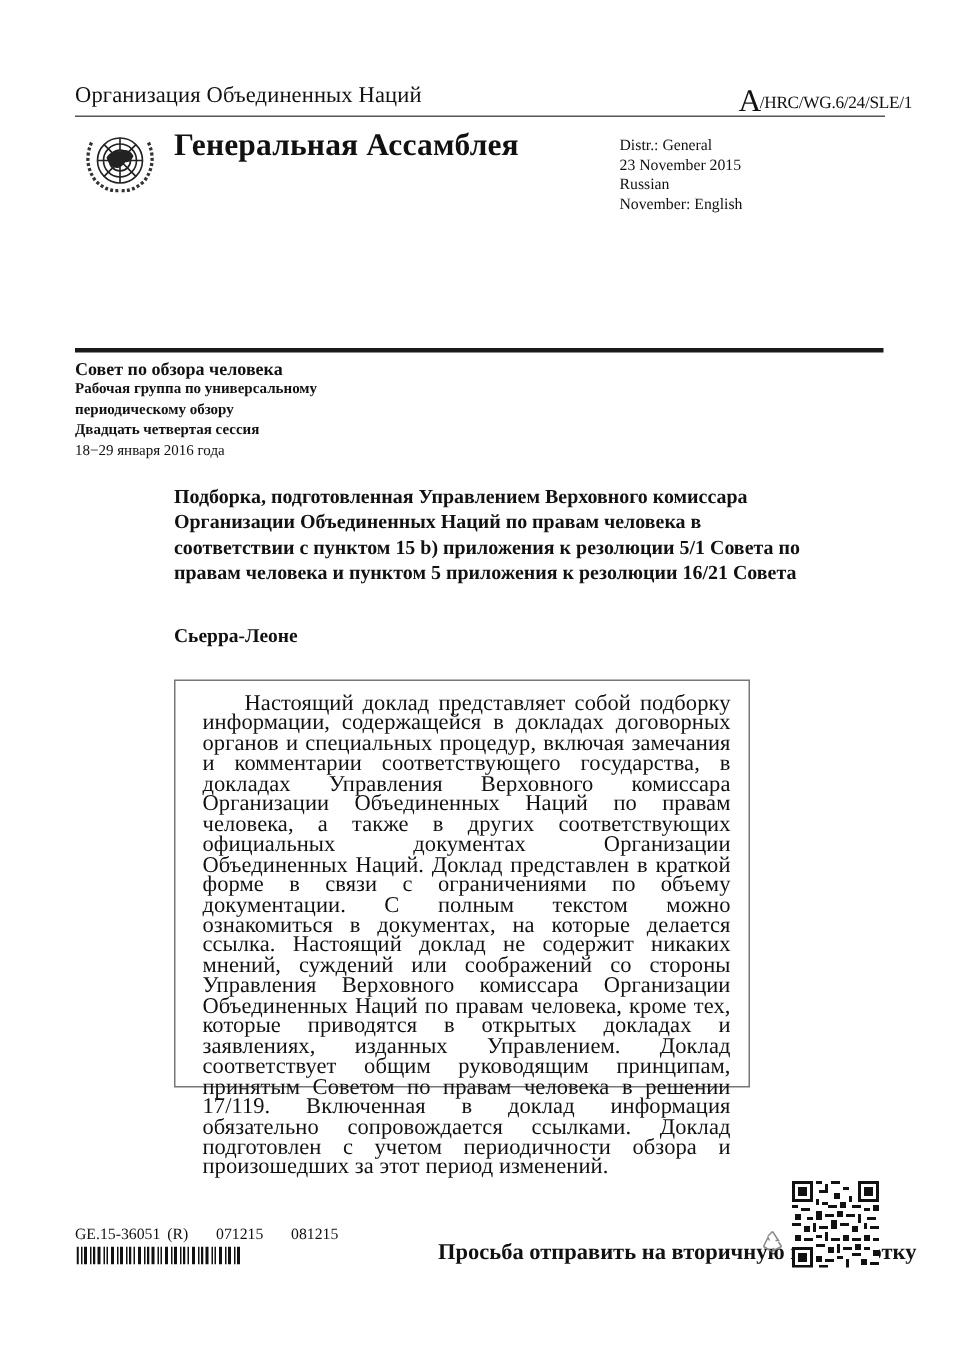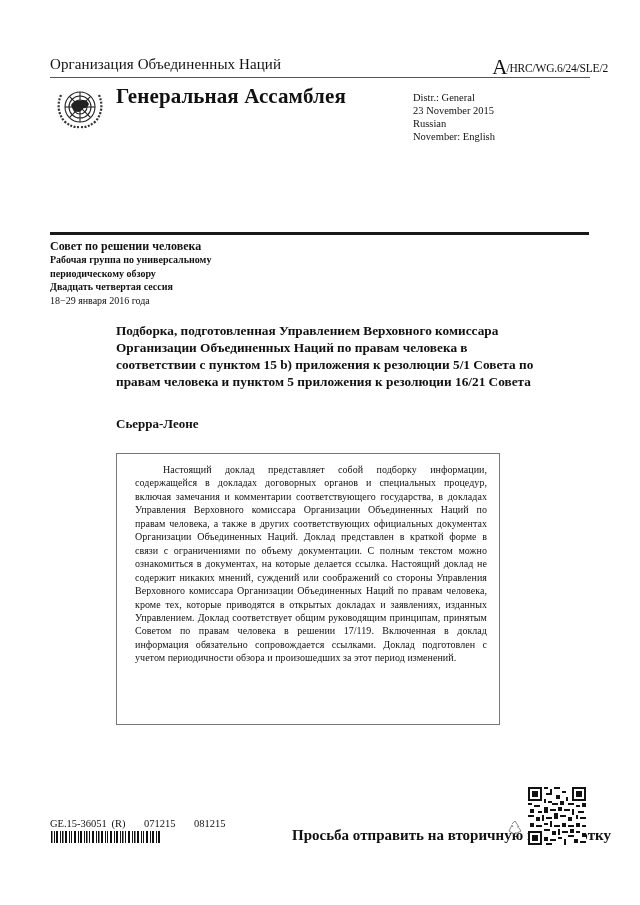--- a/index.html
+++ b/index.html
@@ -15,35 +15,35 @@
     .distr { left: 413px; top: 91px; font-size: 10.5px; line-height: 13px; }
     .rule-mid { left: 50px; top: 232px; width: 539px; height: 3px; background: #1a1a1a; }
     .council-block { left: 50px; top: 239px; font-size: 10px; line-height: 13.5px; }
     .council-block .c-title { font-size: 12px; font-weight: bold; line-height: 14px; }
     .council-block .c-bold { font-weight: bold; font-family: Liberation Serif, serif; }
     .doc-title { left: 116px; top: 322px; width: 420px; font-size: 13.3px; font-weight: bold; line-height: 17px; }
     .country { left: 116px; top: 416px; font-size: 13px; font-weight: bold; }
     .summary-box { left: 116px; top: 453px; width: 384px; height: 272px;
                    border: 1.5px solid #777; box-sizing: border-box; }
     .summary-text { position: absolute; left: 18px; top: 9px; width: 352px;
-                    font-size: 10px; line-height: 13.45px; text-align: justify;
+                    font-size: 15px; line-height: 13.45px; text-align: justify;
                     text-indent: 28px; letter-spacing: 0.05px; }
     .job-number { left: 50px; top: 818px; font-size: 10.5px; word-spacing: 2px; }
     .barcode { left: 51px; top: 831px; width: 110px; height: 12px; }
     .recycle-text { left: 292px; top: 827px; font-size: 15px; font-weight: bold; }
     .recycle-icon { left: 506px; top: 819px; width: 18px; height: 18px; }
     .qr { left: 528px; top: 787px; width: 58px; height: 58px; }
     svg { display: block; }
   </style>
 </head>
 <body>
 
 <div class="abs org-name">Организация Объединенных Наций</div>
 
-<div class="abs symbol"><span class="big-a">A</span><span>/HRC/WG.6/24/SLE/2</span></div>
+<div class="abs symbol"><span class="big-a">A</span><span>/HRC/WG.6/24/SLE/1</span></div>
 
 <div class="abs rule-top"></div>
 
 <div class="abs un-emblem">
   <svg width="56" height="48" viewBox="0 0 56 48">
     <g fill="none" stroke="#222" stroke-width="1.1">
       <circle cx="28" cy="24" r="15"></circle>
       <circle cx="28" cy="24" r="11"></circle>
       <circle cx="28" cy="24" r="7"></circle>
       <circle cx="28" cy="24" r="3"></circle>
@@ -65,21 +65,21 @@
 <div class="abs distr">
   <div>Distr.: General</div>
   <div>23 November 2015</div>
   <div>Russian</div>
   <div>November: English</div>
 </div>
 
 <div class="abs rule-mid"></div>
 
 <div class="abs council-block">
-  <div class="c-title">Совет по решении человека</div>
+  <div class="c-title">Совет по обзора человека</div>
   <div class="c-bold">Рабочая группа по универсальному</div>
   <div class="c-bold">периодическому обзору</div>
   <div class="c-bold">Двадцать четвертая сессия</div>
   <div>18−29 января 2016 года</div>
 </div>
 
 <div class="abs doc-title">Подборка, подготовленная Управлением Верховного комиссара Организации Объединенных Наций по правам человека в соответствии с пунктом 15 b) приложения к резолюции 5/1 Совета по правам человека и пунктом 5 приложения к резолюции 16/21 Совета</div>
 
 <div class="abs country">Сьерра-Леоне</div>
 

